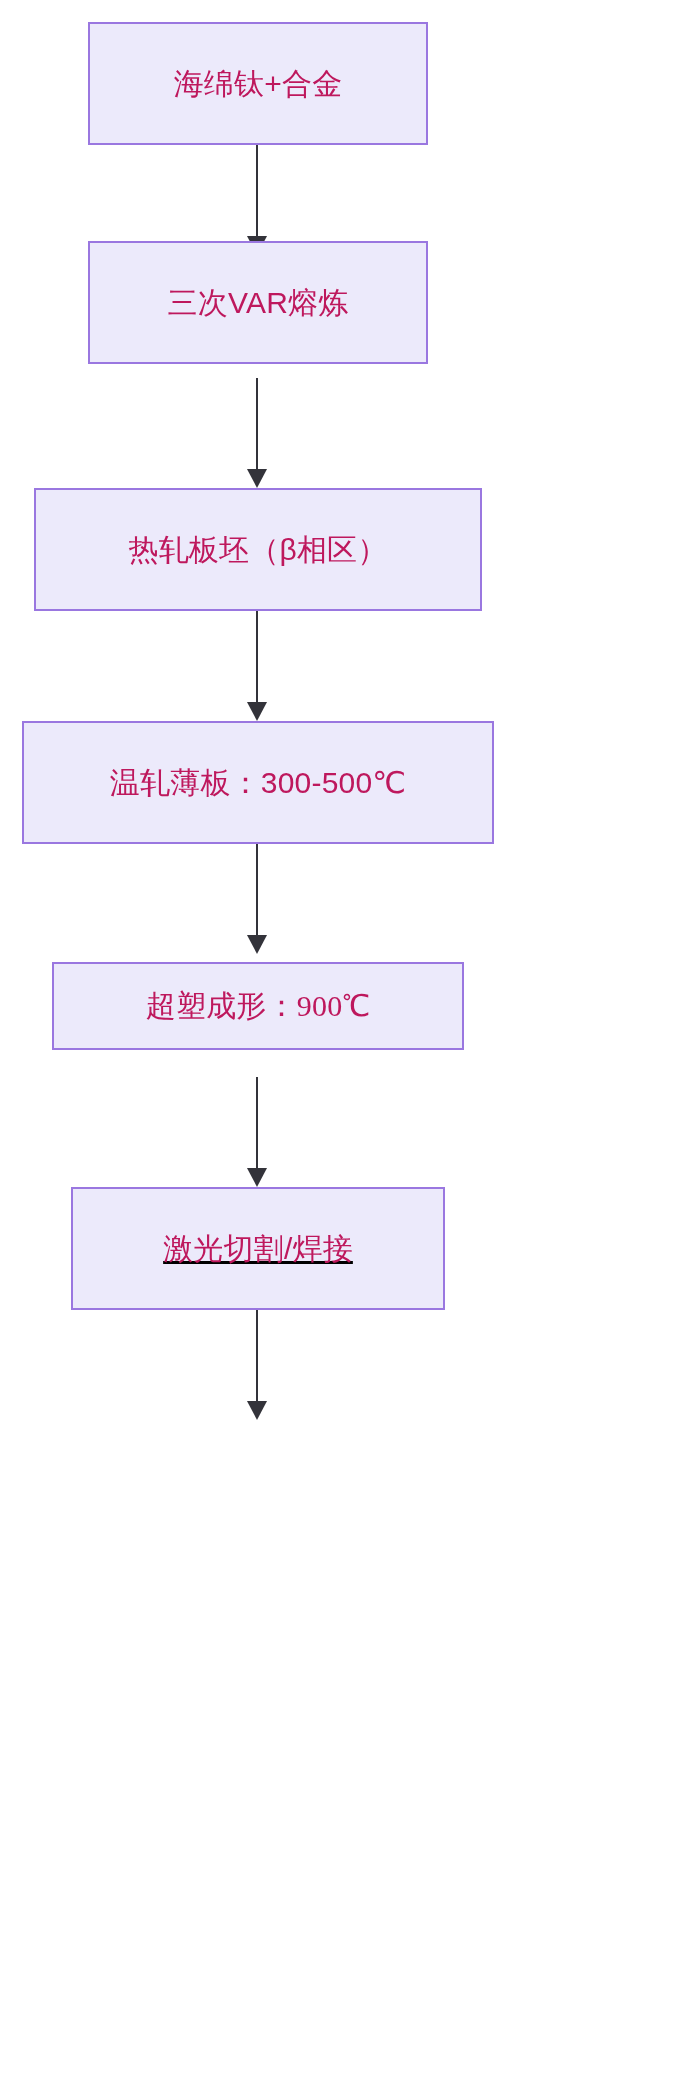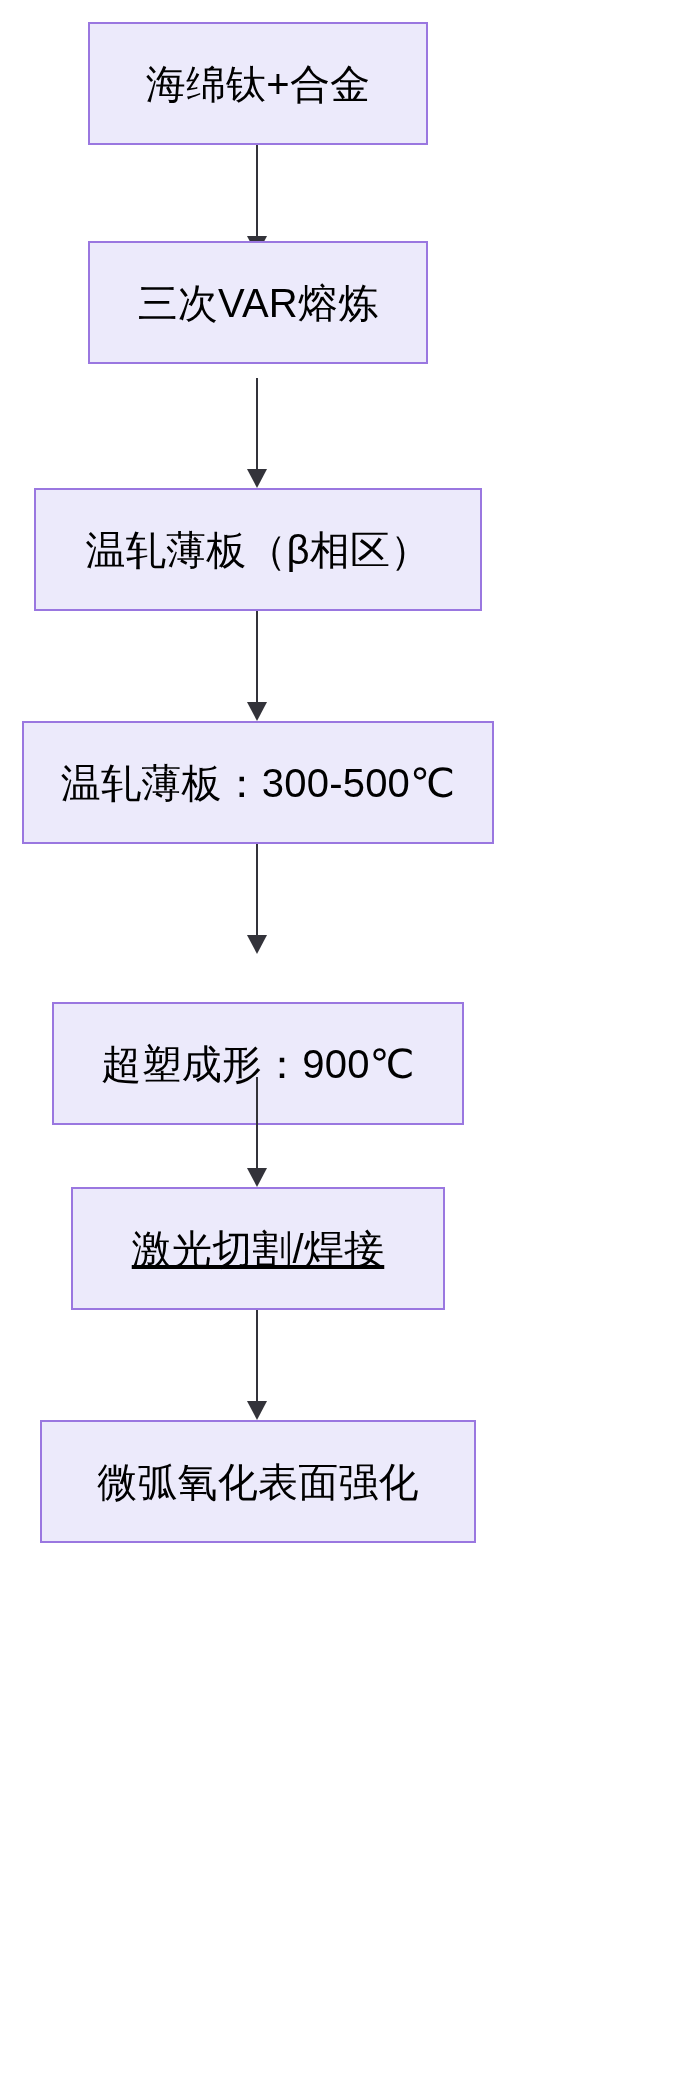--- a/index.html
+++ b/index.html
@@ -24,22 +24,22 @@
     position: absolute;
     box-sizing: border-box;
     background: #ECEAFB;
     border: 2px solid #9A77E0;
     display: flex;
     align-items: center;
     justify-content: center;
     text-align: center;
   }
   .node-label {
-    color: #000000;
-    font-size: 40px;
+    color: #be185d;
+    font-size: 30px;
     line-height: 1.25;
     letter-spacing: 0.2px;
     white-space: nowrap;
   }
   .edge {
     position: absolute;
     overflow: visible;
   }
   .edge-line {
     stroke: #33333a;
@@ -68,52 +68,49 @@
   <div class="node" style="left:88px; top:241px; width:340px; height:123px;">
     <span class="node-label">三次VAR熔炼</span>
   </div>
 
   <svg class="edge" style="left:0px; top:378px; width:684px; height:110px;" viewBox="0 0 684 110">
     <path class="edge-line" d="M 257 0 L 257 92"></path>
     <polygon class="edge-head" points="247,91 267,91 257,110"></polygon>
   </svg>
 
   <div class="node" style="left:34px; top:488px; width:448px; height:123px;">
-    <span class="node-label">温轧薄板（β相区）</span>
+    <span class="node-label">热轧板坯（β相区）</span>
   </div>
 
   <svg class="edge" style="left:0px; top:611px; width:684px; height:110px;" viewBox="0 0 684 110">
     <path class="edge-line" d="M 257 0 L 257 92"></path>
     <polygon class="edge-head" points="247,91 267,91 257,110"></polygon>
   </svg>
 
   <div class="node" style="left:22px; top:721px; width:472px; height:123px;align-items:center;">
     <span class="node-label">温轧薄板：300-500℃</span>
   </div>
 
   <svg class="edge" style="left:0px; top:844px; width:684px; height:110px;" viewBox="0 0 684 110">
     <path class="edge-line" d="M 257 0 L 257 92"></path>
     <polygon class="edge-head" points="247,91 267,91 257,110"></polygon>
   </svg>
 
-  <div class="node" style="left:52px; top:1002px; width:412px; height:123px;">
+  <div class="node" style="left:52px; top:962px; width:412px; height:88px;font-family:Liberation Serif, serif;">
     <span class="node-label">超塑成形：900℃</span>
   </div>
 
   <svg class="edge" style="left:0px; top:1077px; width:684px; height:110px;" viewBox="0 0 684 110">
     <path class="edge-line" d="M 257 0 L 257 92"></path>
     <polygon class="edge-head" points="247,91 267,91 257,110"></polygon>
   </svg>
 
   <div class="node" style="left:71px; top:1187px; width:374px; height:123px;text-decoration:underline;">
     <span class="node-label">激光切割/焊接</span>
   </div>
 
   <svg class="edge" style="left:0px; top:1310px; width:684px; height:110px;" viewBox="0 0 684 110">
     <path class="edge-line" d="M 257 0 L 257 92"></path>
     <polygon class="edge-head" points="247,91 267,91 257,110"></polygon>
   </svg>
 
-  <div class="node" style="left:40px; top:1420px; width:436px; height:123px;">
-    <span class="node-label">微弧氧化表面强化</span>
-  </div>
 
 </div>
 
 </body></html>

